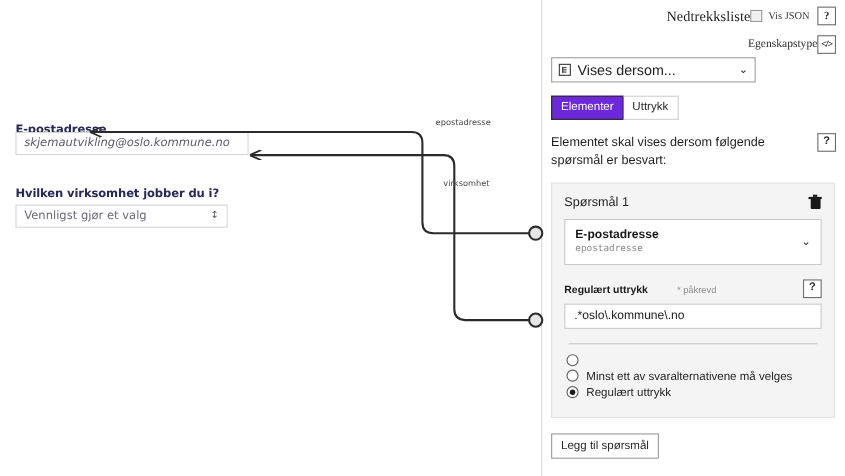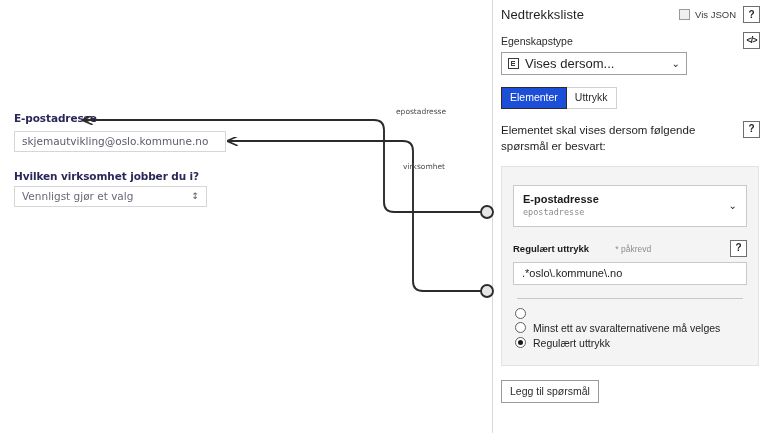--- a/index.html
+++ b/index.html
@@ -93,21 +93,22 @@
     left: 492px; top: 0;
     width: 276px; height: 433px;
     border-left: 1px solid #d8d8d8;
     background: #ffffff;
     box-sizing: border-box;
     padding: 6px 8px 0 8px;
   }
   .rp-row {
     display: flex;
     align-items: center;
-    justify-content: space-between;
+    justify-content: flex-end;
+    font-family: Liberation Serif, serif;
   }
   .rp-title {
     font-size: 13px;
     color: #1f1f1f;
     font-weight: 400;
     letter-spacing: 0.1px;
   }
   .rp-right-group {
     display: flex;
     align-items: center;
@@ -195,21 +196,21 @@
 
   .tabs { display: flex; margin-top: 12px; }
   .tab {
     font-size: 10.5px;
     padding: 3px 8px 4px 8px;
     border: 1px solid #d0d0d0;
     box-sizing: border-box;
     line-height: 1.2;
   }
   .tab.active {
-    background: #1d4ed8;
+    background: #6d28d9;
     color: #ffffff;
     border-color: #2b2b2b;
   }
   .tab.inactive {
     background: #ffffff;
     color: #2b2b2b;
     border-left: none;
   }
 
   .rp-heading {
@@ -363,21 +364,21 @@
 </style>
 </head>
 <body>
 
 <div id="left-pane">
 
   <div class="form-field" style="left:14px; top:112px;">
     <div class="form-label">E-postadresse</div>
   </div>
 
-  <div class="form-input" style="position:absolute; left:14px; top:131px;">skjemautvikling@oslo.kommune.no</div>
+  <div class="form-input" style="position:absolute; left:14px; top:120px;font-style:italic;">skjemautvikling@oslo.kommune.no</div>
 
   <div class="form-field" style="left:14px; top:170px;">
     <div class="form-label">Hvilken virksomhet jobber du i?</div>
   </div>
 
   <div class="form-select" style="position:absolute; left:14px; top:186px;">
     <span>Vennligst gjør et valg</span>
     <span class="select-caret">↕</span>
   </div>
 
@@ -429,20 +430,26 @@
     <div class="tab active">Elementer</div>
     <div class="tab inactive">Uttrykk</div>
   </div>
 
   <div class="heading-row">
     <div class="rp-heading">Elementet skal vises dersom følgende spørsmål er besvart:</div>
     <div class="sq-btn" style="margin-top:12px;">?</div>
   </div>
 
   <div class="q-card">
+    <div class="q-card-head">
+      <div class="q-title">Spørsmål 1</div>
+      <div class="trash">
+          <i></i>
+        </div>
+    </div>
 
     <div class="q-select">
       <div class="q-select-texts">
         <div class="q-sel-main">E-postadresse</div>
         <div class="q-sel-sub">epostadresse</div>
       </div>
       <span class="q-sel-caret">⌄</span>
     </div>
 
     <div class="q-field-label-row">

